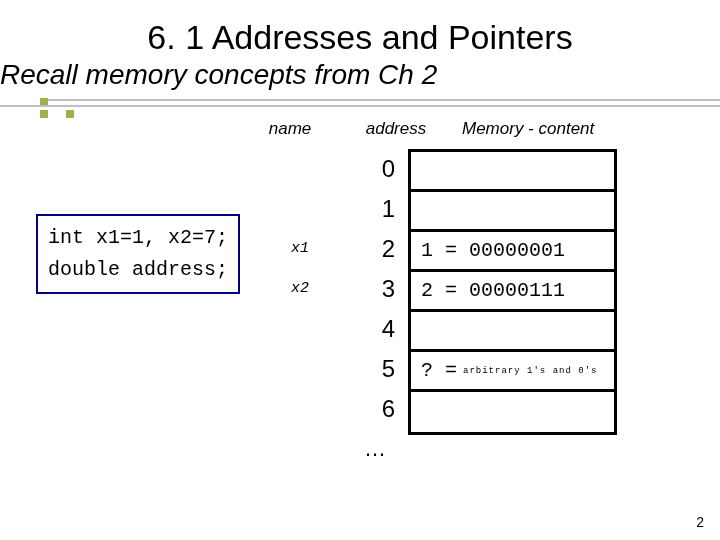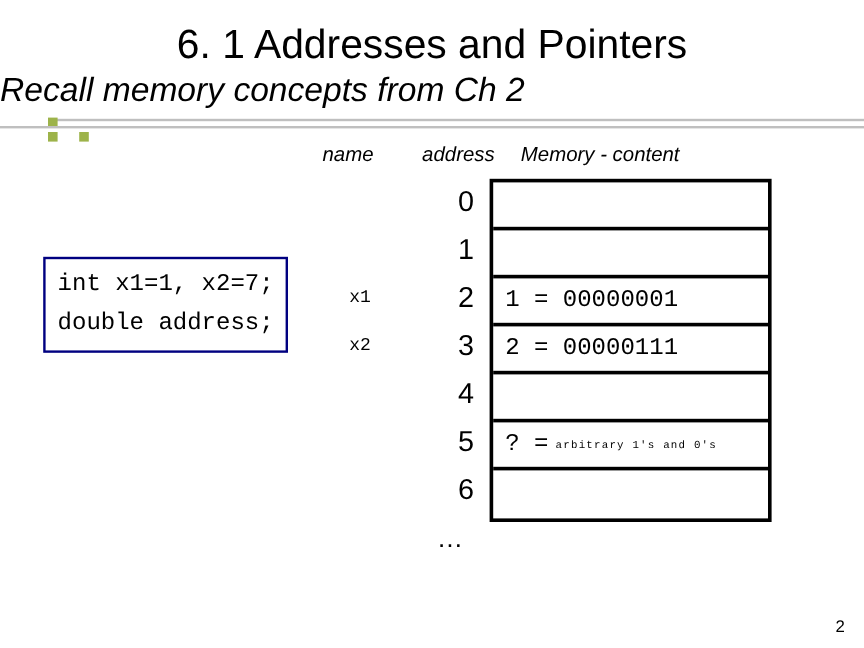--- a/index.html
+++ b/index.html
@@ -56,21 +56,21 @@
     position: relative;
     height: 380px;
   }
   .col-headers {
     position: absolute;
     top: 0;
     left: 240px;
     display: flex;
     font-style: italic;
     font-size: 17px;
-    gap: 2px;
+    gap: 16px;
   }
   .col-headers .hname { width: 100px; text-align: center; }
   .col-headers .haddr { width: 80px; text-align: center; }
   .col-headers .hmem  { width: 250px; text-align: left; padding-left: 10px; }
 
   .codebox {
     position: absolute;
     left: 20px;
     top: 95px;
     border: 2px solid #000080;
@@ -83,37 +83,37 @@
 
   .name-col {
     position: absolute;
     left: 260px;
     top: 30px;
     width: 80px;
     font-family: "Courier New", monospace;
     font-size: 15px;
     text-align: center;
   }
-  .name-col div { height: 40px; line-height: 40px; }
+  .name-col div { height: 40px; line-height: 40px; font-style: italic; }
 
   .addr-col {
     position: absolute;
     left: 355px;
     top: 30px;
     width: 40px;
     font-size: 24px;
     text-align: right;
   }
   .addr-col div { height: 40px; line-height: 40px; }
 
   .membox {
     position: absolute;
     left: 408px;
     top: 30px;
-    width: 235px;
+    width: 209px;
     border: 3px solid #000;
   }
   .cell {
     height: 40px;
     border-bottom: 3px solid #000;
     font-family: "Courier New", monospace;
     font-size: 20px;
     padding-left: 10px;
     display: flex;
     align-items: center;

